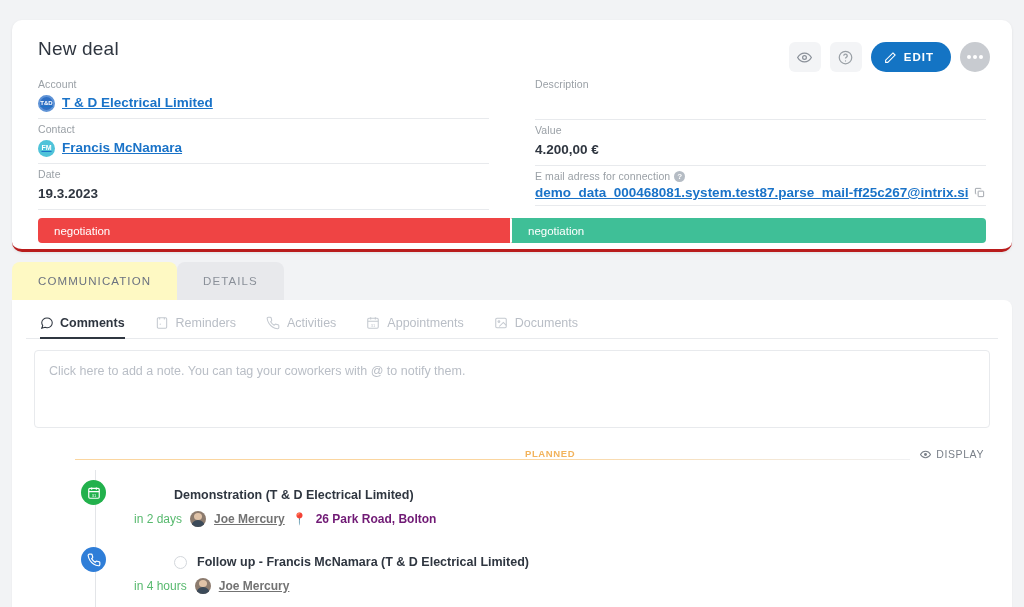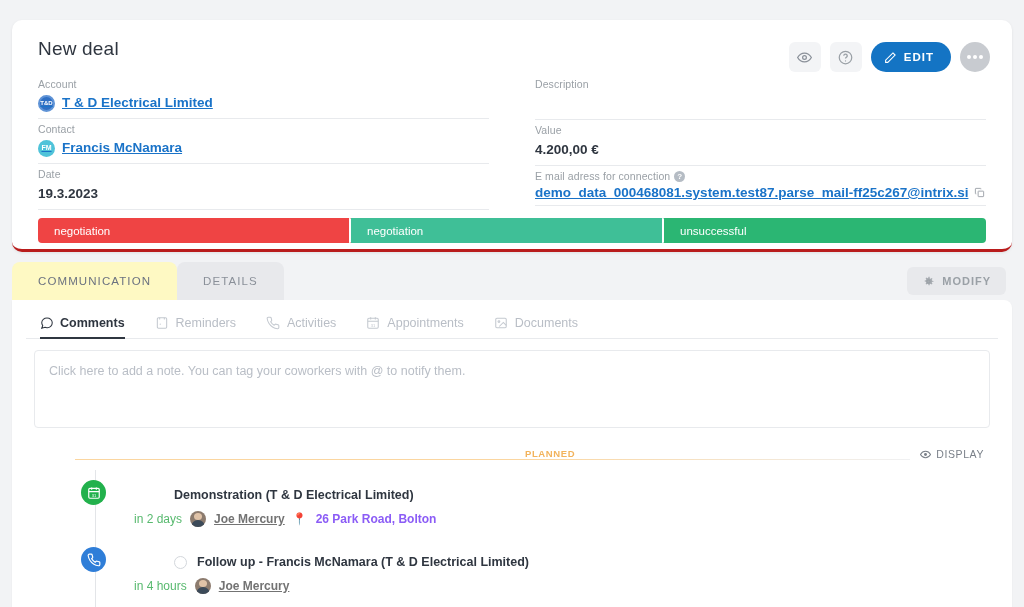--- a/index.html
+++ b/index.html
@@ -195,21 +195,21 @@
   }
   .tl-meta {
     display: flex; align-items: center; gap: 8px;
     margin-top: 8px; font-size: 12px;
   }
   .tl-when { color: #57b96e; font-weight: 400; }
   .tl-person {
     color: #737373; font-weight: 700; text-decoration: underline;
     cursor: pointer; font-size: 12px;
   }
-  .tl-place { color: #8b5cf6; font-weight: 700; font-size: 12px; }
+  .tl-place { color: #701a75; font-weight: 700; font-size: 12px; }
   .av-photo {
     width: 16px; height: 16px; border-radius: 50%;
     background: #8c7b6e; position: relative; overflow: hidden; flex: 0 0 auto;
   }
   .av-photo::before {
     content:""; position:absolute; left:4px; top:2px; width:8px; height:7px;
     border-radius:50%; background:#e0c3a8;
   }
   .av-photo::after {
     content:""; position:absolute; left:1px; bottom:0; width:14px; height:7px;
@@ -309,43 +309,33 @@
       </div>
     </div>
 
     <div class="pipeline">
       <div class="pipe-seg" style="background:#ef4444; flex: 33 0 0;">
         <span>negotiation</span>
       </div>
       <div class="pipe-seg" style="background:#3fbf97; flex: 33 0 0;">
         <span>negotiation</span>
       </div>
-      <div class="pipe-seg" style="background:#2bb673; flex: 34 0 0;">
-        <span>unsuccessful</span>
-      </div>
     </div>
 
   </div>
 
   <div class="bottom-wrap">
 
     <div class="tabs-row">
       <div class="tab active">
         <span>COMMUNICATION</span>
       </div>
       <div class="tab inactive">
         <span>DETAILS</span>
       </div>
-      <button class="modify-btn">
-        <svg width="13" height="13" viewBox="0 0 24 24" fill="#9aa0a6">
-          <path d="M12 8a4 4 0 100 8 4 4 0 000-8zm0 6a2 2 0 110-4 2 2 0 010 4z"></path>
-          <path d="M21 13v-2l-2.3-.4a7 7 0 00-.7-1.7l1.4-1.9-1.4-1.4-1.9 1.4a7 7 0 00-1.7-.7L14 3h-2l-.4 2.3a7 7 0 00-1.7.7L8 4.6 6.6 6 8 7.9a7 7 0 00-.7 1.7L5 10v2l2.3.4a7 7 0 00.7 1.7L6.6 16 8 17.4l1.9-1.4a7 7 0 001.7.7L12 19h2l.4-2.3a7 7 0 001.7-.7l1.9 1.4 1.4-1.4-1.4-1.9a7 7 0 00.7-1.7L21 13z" opacity=".85"></path>
-        </svg>
-        <span>MODIFY</span>
-      </button>
     </div>
 
     <div class="bottom-card">
 
       <div class="subtabs">
 
         <div class="subtab active">
           <svg width="14" height="14" viewBox="0 0 24 24" fill="none" stroke="#2f3640" stroke-width="1.8">
             <path d="M21 11.5a8.4 8.4 0 01-9 8.5 9.8 9.8 0 01-3.5-.6L3 21l1.7-4.7A8.2 8.2 0 013 11.5C3 7 7 3.5 12 3.5s9 3.5 9 8z"></path>
           </svg>

